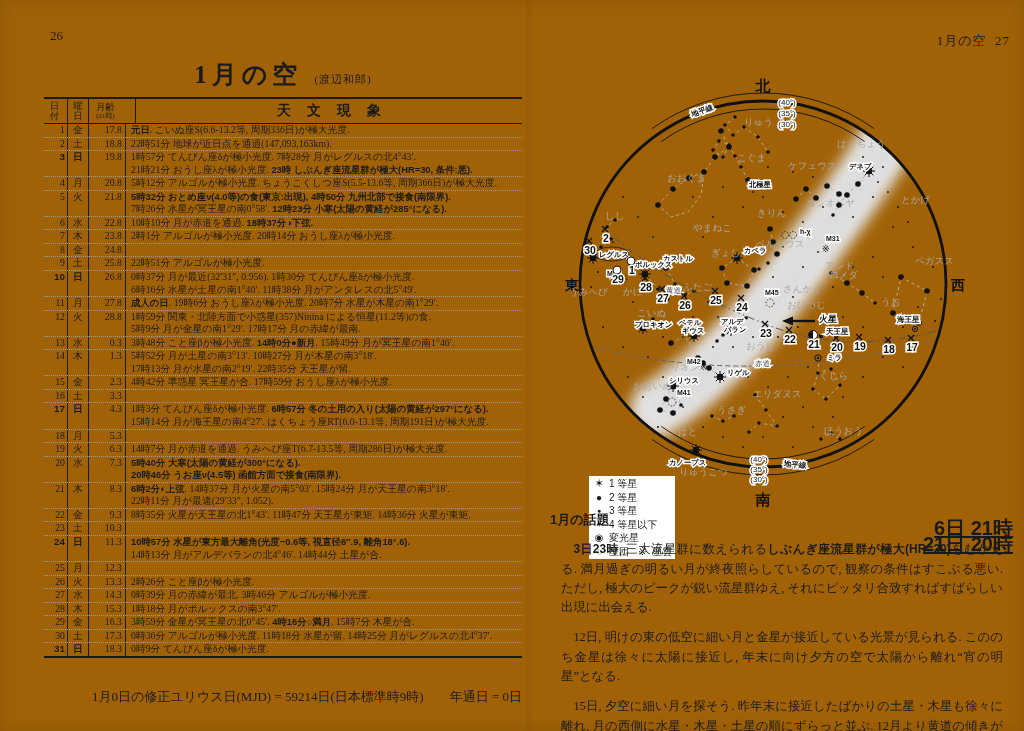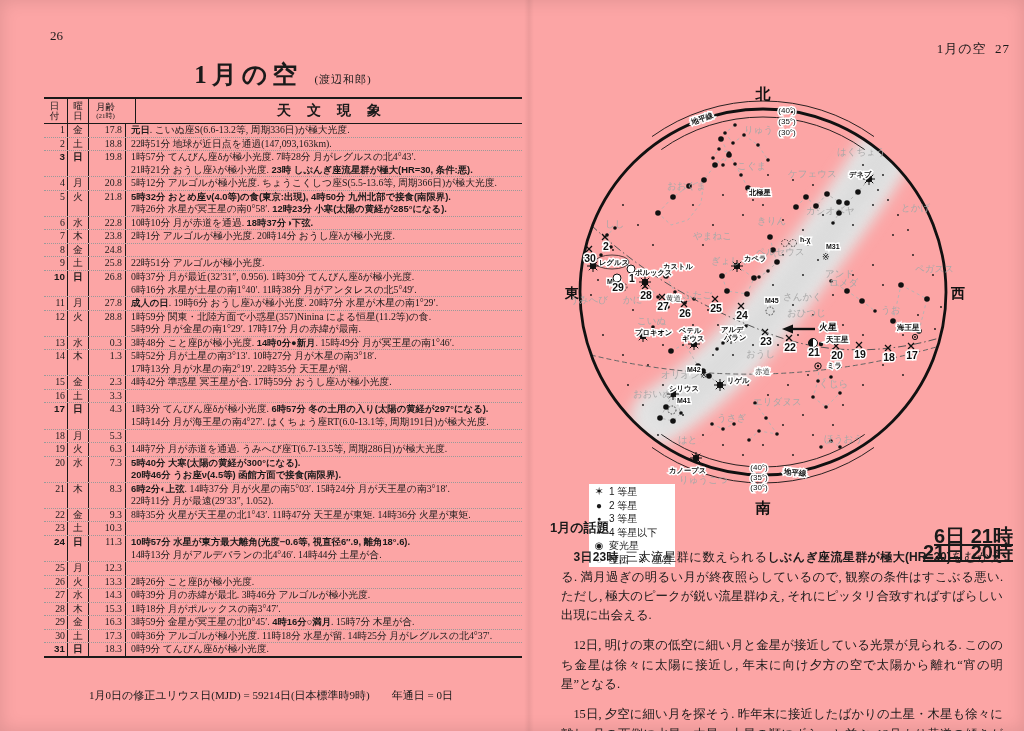--- a/index.html
+++ b/index.html
@@ -1,18 +1,18 @@
 <!DOCTYPE html>
 <html><head>
 <meta charset="utf-8">
 <style>
   html,body{margin:0;padding:0;}
   body{width:1024px;height:731px;position:relative;background:#fbfbfa;overflow:hidden;
        font-family:"Liberation Serif","DejaVu Serif",serif;color:#1a1a1a;}
-  .spread{position:absolute;inset:0;background:#fca5a5;box-shadow:inset 0 0 18px rgba(0,0,0,.12);}
+  .spread{position:absolute;inset:0;background:#a16207;box-shadow:inset 0 0 18px rgba(0,0,0,.12);}
   .gutter{position:absolute;left:524px;top:0;width:10px;height:731px;
           background:linear-gradient(90deg,rgba(0,0,0,0),rgba(0,0,0,.06),rgba(0,0,0,0));}
   
   .page-left{position:absolute;left:0;top:0;width:534px;height:731px;}
   .pnum-left{position:absolute;left:50px;top:28px;font-size:13px;}
   .title-block{position:absolute;left:44px;top:58px;width:478px;text-align:center;}
   .main-title{font-size:25px;font-weight:bold;letter-spacing:5px;}
   .title-author{font-size:11px;margin-left:8px;letter-spacing:1px;}
   .astro-table{position:absolute;left:44px;top:97px;width:478px;
                border-top:2px solid #1a1a1a;border-bottom:2px solid #1a1a1a;font-size:9.8px;}
@@ -22,23 +22,23 @@
   .hc .hsub{font-size:7px;line-height:8px;}
   .h-ev{flex:1;display:flex;align-items:center;justify-content:center;font-size:14px;font-weight:bold;letter-spacing:16px;text-indent:16px;}
   .cd{width:21px;text-align:right;padding-right:2px;border-right:1px solid #1a1a1a;}
   .cw{width:20px;text-align:center;border-right:1px solid #1a1a1a;}
   .ca{width:33px;text-align:right;padding-right:3px;border-right:1px solid #1a1a1a;}
   .ce{flex:1;padding-left:5px;overflow:hidden;}
   .t-row{display:flex;border-bottom:1px dotted #9a9a9a;line-height:12.55px;min-height:12.55px;}
   .t-row:last-child{border-bottom:none;}
   .t-row .b, .ev-line .b{font-weight:bold;font-family:"Liberation Sans","DejaVu Sans",sans-serif;font-size:9.4px;}
   .sun .cd,.sun .cw{font-weight:bold;font-family:"Liberation Sans","DejaVu Sans",sans-serif;}
-  .table-footer{position:absolute;left:32px;top:688px;width:478px;text-align:center;font-size:11px;}
+  .table-footer{position:absolute;left:44px;top:688px;width:478px;text-align:right;font-size:13px;}
   
-  .page-right{position:absolute;left:540px;top:12px;width:484px;height:557px;}
+  .page-right{position:absolute;left:540px;top:4px;width:484px;height:557px;}
   .pnum-right{position:absolute;right:14px;top:28px;font-size:13px;letter-spacing:1px;}
   .chart-box{position:absolute;left:23px;top:73px;width:452px;height:432px;}
   .chart-box svg{position:absolute;left:0;top:0;}
   .legend{position:absolute;left:26px;top:399px;background:#fff;font-family:"Liberation Sans","DejaVu Sans",sans-serif;
           font-size:10px;line-height:13.5px;padding:1px 3px;}
   .legend .row{display:flex;align-items:center;white-space:nowrap;}
   .legend .sym{display:inline-block;width:14px;text-align:center;margin-right:3px;}
   .lg-0{font-size:11px} .lg-1{font-size:10px} .lg-2{font-size:7px} .lg-3{font-size:5px}
   .lg-4{font-size:10px} .lg-5{font-size:11px}
   .legend .sym2{display:inline-block;width:13px;text-align:center;margin:0 3px 0 7px;font-size:10px;}

